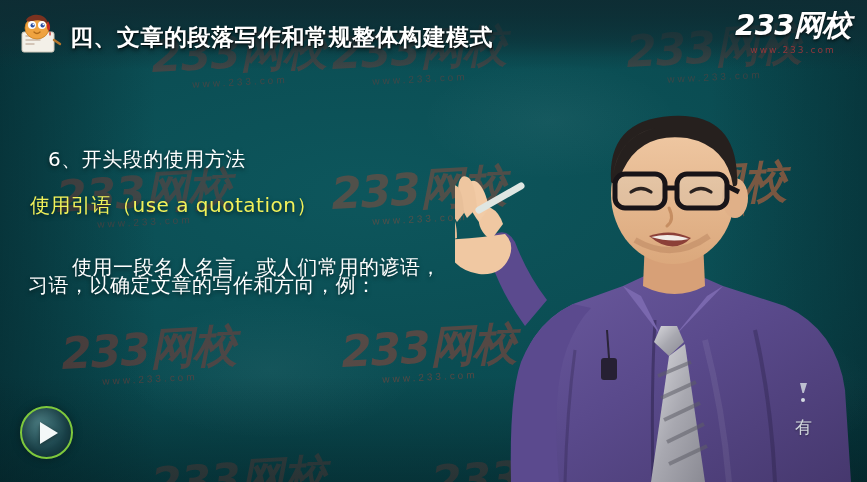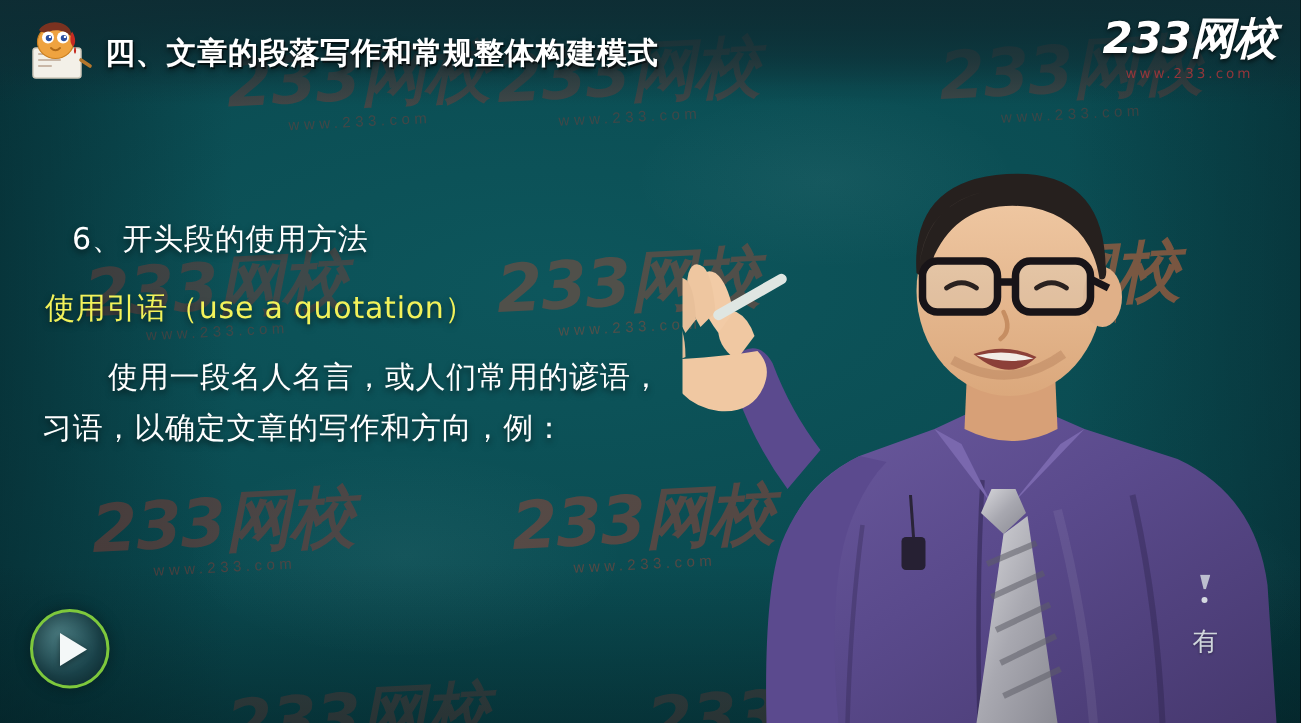--- a/index.html
+++ b/index.html
@@ -88,21 +88,21 @@
 
   
   .mascot{
     position:absolute; left:17px; top:10px; width:46px; height:46px;
   }
   .mascot svg{ display:block; }
 
   
   .slide-title{
     position:absolute; left:70px; top:22px;
-    font-size:20px; font-weight:bold;
+    font-size:23px; font-weight:bold;
     color:#ffffff;
     letter-spacing:.5px;
     text-shadow:0 2px 4px rgba(0,0,0,.7), 1px 1px 0 rgba(0,0,0,.5);
     white-space:nowrap;
   }
   .slide-subtitle{
     position:absolute; left:24px; top:78px;
     font-size:20px; font-weight:bold;
     color:#f2f25a;
     letter-spacing:.5px;
@@ -115,21 +115,21 @@
     font-size:20px;
     color:#ffffff;
     letter-spacing:.5px;
     text-shadow:0 2px 4px rgba(0,0,0,.6);
     white-space:nowrap;
   }
   .body-line.accent{ color:#f2f25a; font-weight:normal; }
 
   .l1{ left:48px; top:146px; }
   .l2{ left:30px; top:192px; }
-  .l3{ left:72px; top:238px; }
+  .l3{ left:72px; top:254px; }
   .l4{ left:28px; top:272px; }
 
   .board-scrap{
     position:absolute; right:55px; top:416px;
     font-size:17px; color:#e8f2ee; opacity:.85;
     text-shadow:0 1px 2px rgba(0,0,0,.5);
   }
   .board-dot{
     position:absolute; right:62px; top:398px;
     width:4px; height:4px; border-radius:50%;

